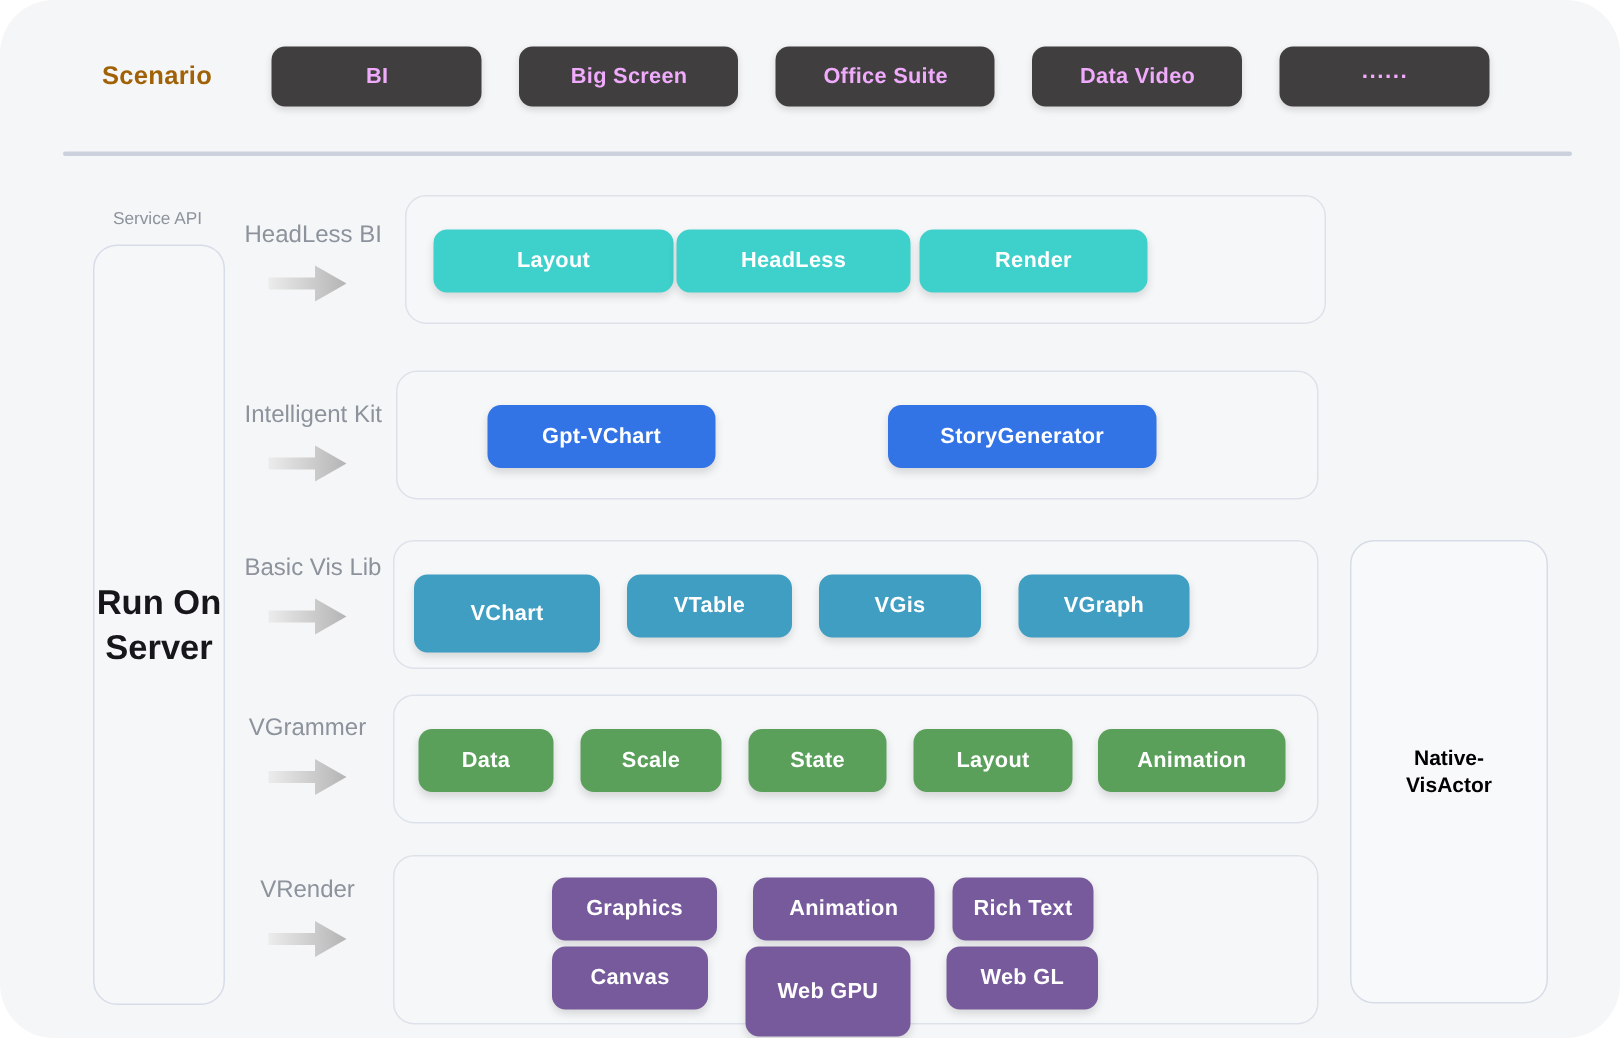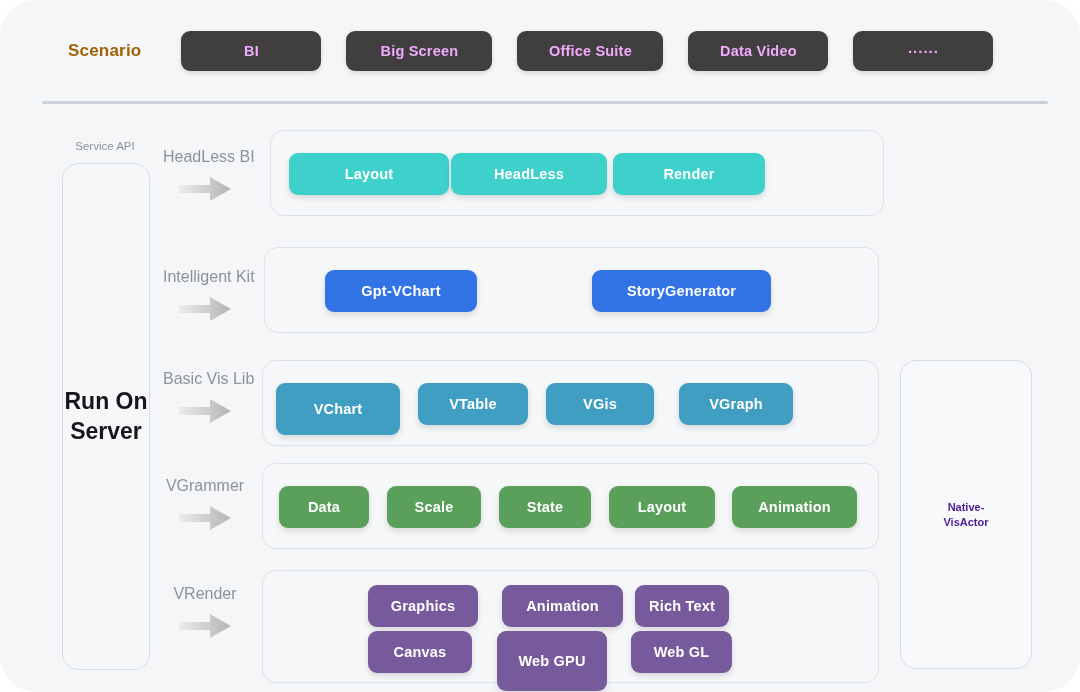--- a/index.html
+++ b/index.html
@@ -159,23 +159,23 @@
     left: 900px; top: 360px;
     width: 130px; height: 307px;
     border: 1.3px solid #d7dde8;
     border-radius: 16px;
     background: #f8f9fa;
     display: flex;
     align-items: center;
     justify-content: center;
   }
   .native-panel .txt {
-    font-size: 11px;
-    font-weight: bold;
-    color: #4c1d95;
+    font-size: 14px;
+    font-weight: bold;
+    color: #000000;
     line-height: 1.28;
     text-align: center;
   }
 </style>
 </head>
 <body>
 
 <div class="canvas">
 
   <div class="scenario-row">

